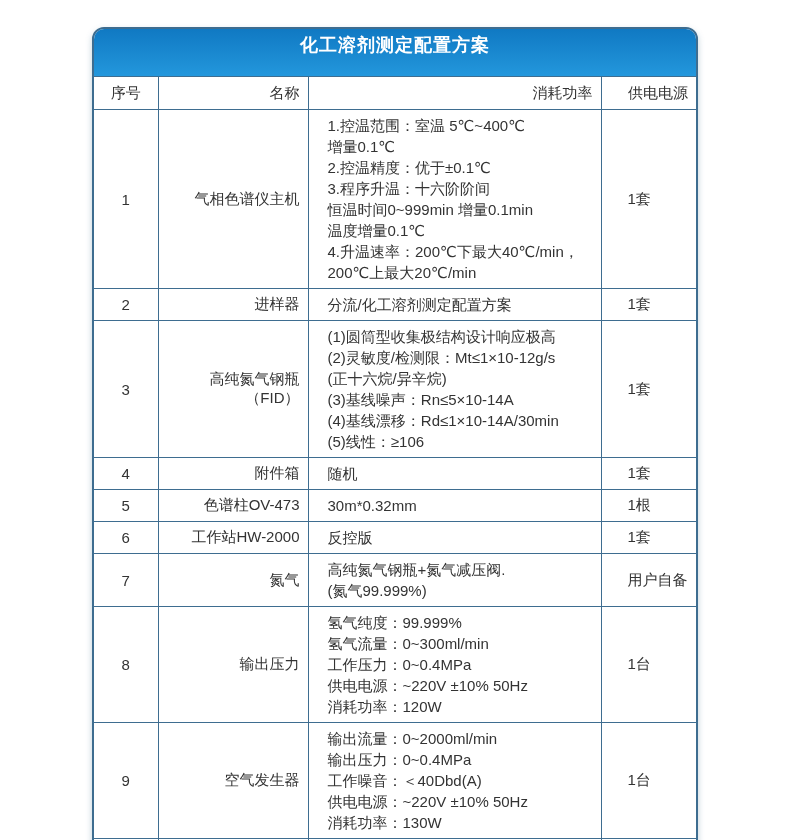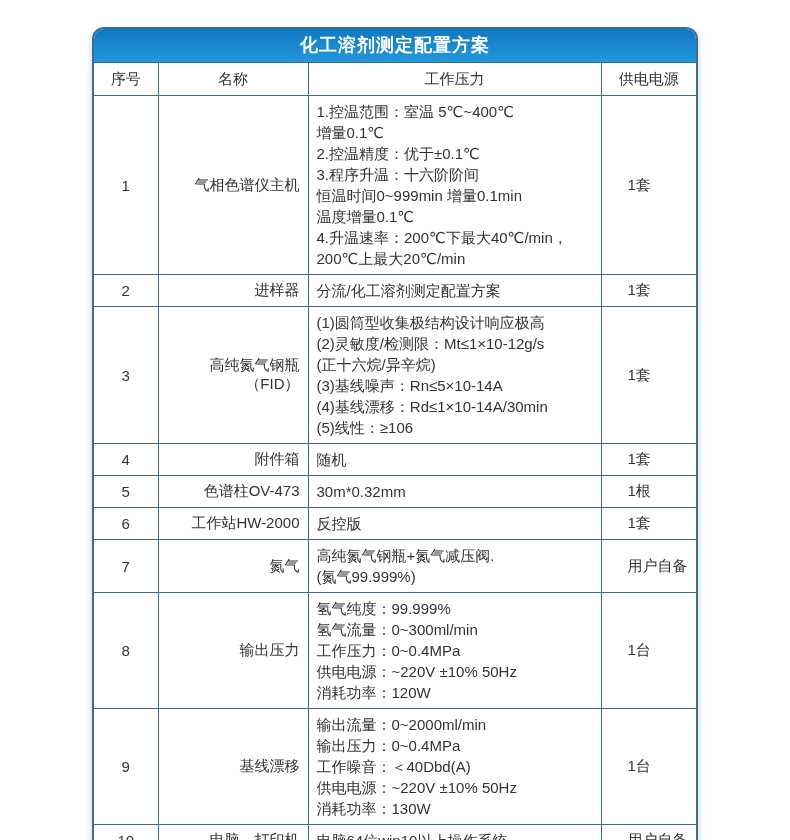--- a/index.html
+++ b/index.html
@@ -17,21 +17,21 @@
   .sheet{
     width:602px;
     margin:27px auto 0;
     border:2px solid var(--border);
     border-radius:12px;
     overflow:hidden;
     box-shadow:0 3px 6px rgba(70,120,150,.35);
     background:#fff;
   }
   .title-bar{
-    height:33px;
+    height:47px;
     background:linear-gradient(180deg,var(--accent-top),var(--accent-bottom));
     color:#ffffff;
     font-size:18px;
     font-weight:bold;
     text-align:center;
     line-height:33px;
     letter-spacing:1px;
   }
   table{
     border-collapse:collapse;
@@ -43,24 +43,24 @@
   col.c-name{width:150px;}
   col.c-spec{width:293px;}
   col.c-qty{width:95px;}
   th,td{
     border:1px solid var(--border);
     vertical-align:middle;
     padding:5px 8px;
     font-weight:normal;
     color:var(--text);
   }
-  th{text-align:center;height:22px;}
+  th{text-align:right;height:22px;}
   th:first-child,td.cell-no{text-align:center;padding:5px 2px;}
   td.cell-name{padding-left:10px;text-align:right;}
-  td.cell-spec{white-space:pre-line;line-height:21px;padding:5px 8px;}
+  td.cell-spec{white-space:pre-line;line-height:21px;padding:5px 19px;}
   td.cell-qty{padding-left:26px;}
   
   tr > *:first-child{border-left:none;}
   tr > *:last-child{border-right:none;}
   tr:last-child > *{border-bottom:none;}
 </style>
 </head>
 <body>
 
 <div class="sheet">
@@ -69,21 +69,21 @@
     <colgroup>
       <col class="c-no">
         <col class="c-name">
         <col class="c-spec">
         <col class="c-qty">
     </colgroup>
     <thead>
       <tr>
         <th>序号</th>
         <th>名称</th>
-        <th>工作压力</th>
+        <th>消耗功率</th>
         <th>供电电源</th>
       </tr>
     </thead>
     <tbody id="table-body">
         <tr>
           <td class="cell-no">1</td>
           <td class="cell-name">气相色谱仪主机</td>
           <td class="cell-spec">1.控温范围：室温 5℃~400℃
 增量0.1℃
 2.控温精度：优于±0.1℃
@@ -141,21 +141,21 @@
           <td class="cell-name">输出压力</td>
           <td class="cell-spec">氢气纯度：99.999%
 氢气流量：0~300ml/min
 工作压力：0~0.4MPa
 供电电源：~220V ±10% 50Hz
 消耗功率：120W</td>
           <td class="cell-qty">1台</td>
         </tr>
         <tr>
           <td class="cell-no">9</td>
-          <td class="cell-name">基线漂移</td>
+          <td class="cell-name">空气发生器</td>
           <td class="cell-spec">输出流量：0~2000ml/min
 输出压力：0~0.4MPa
 工作噪音：＜40Dbd(A)
 供电电源：~220V ±10% 50Hz
 消耗功率：130W</td>
           <td class="cell-qty">1台</td>
         </tr>
         <tr>
           <td class="cell-no">10</td>
           <td class="cell-name">电脑、打印机</td>

